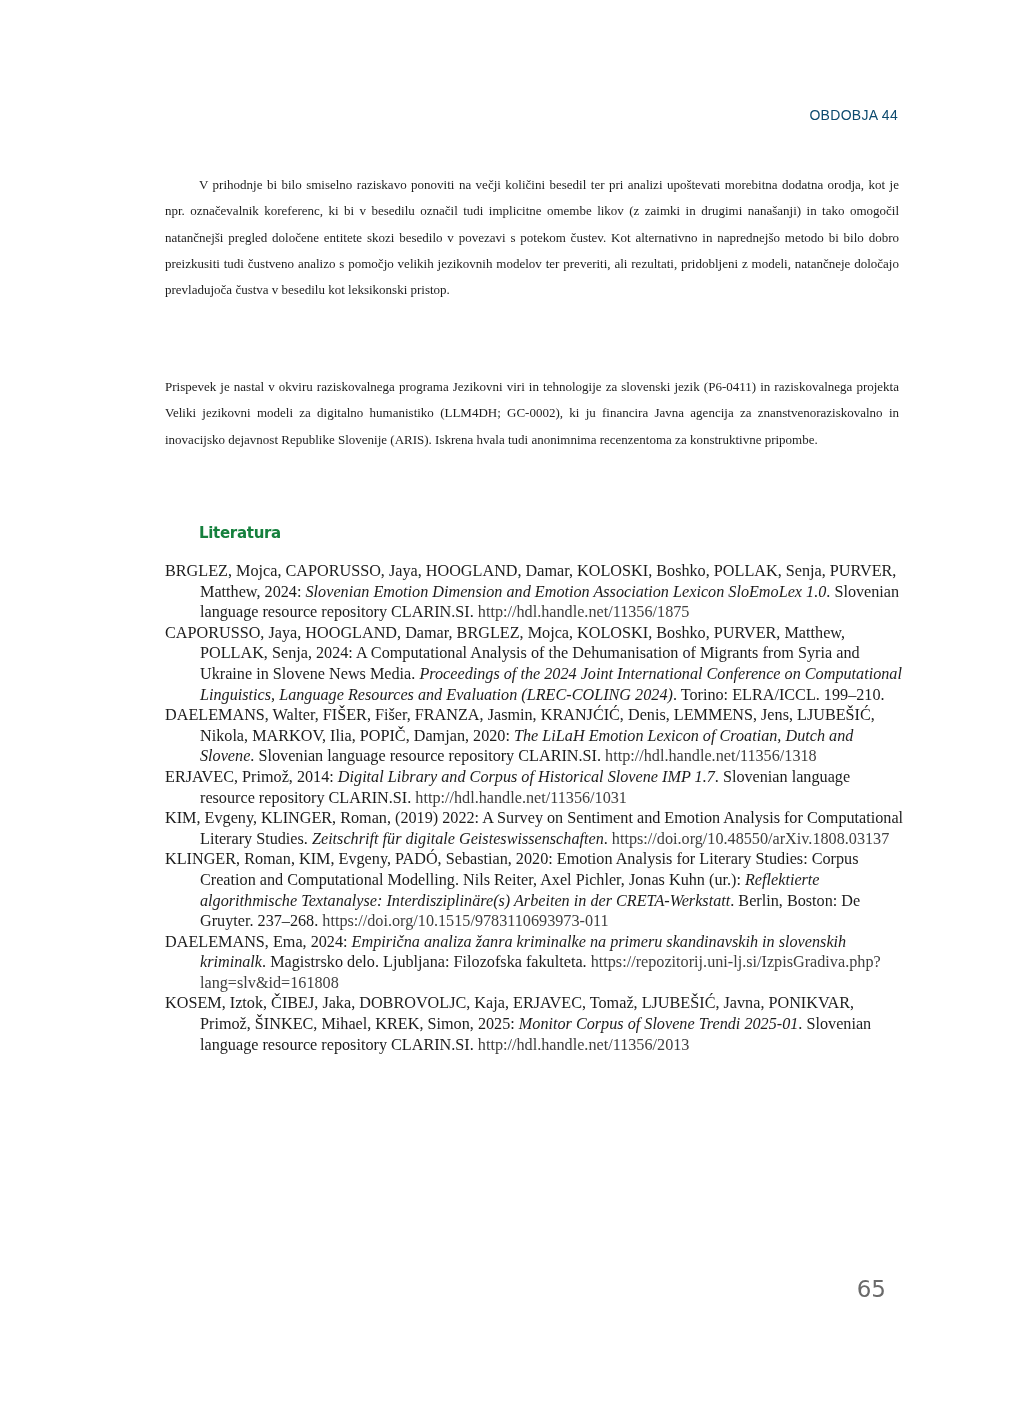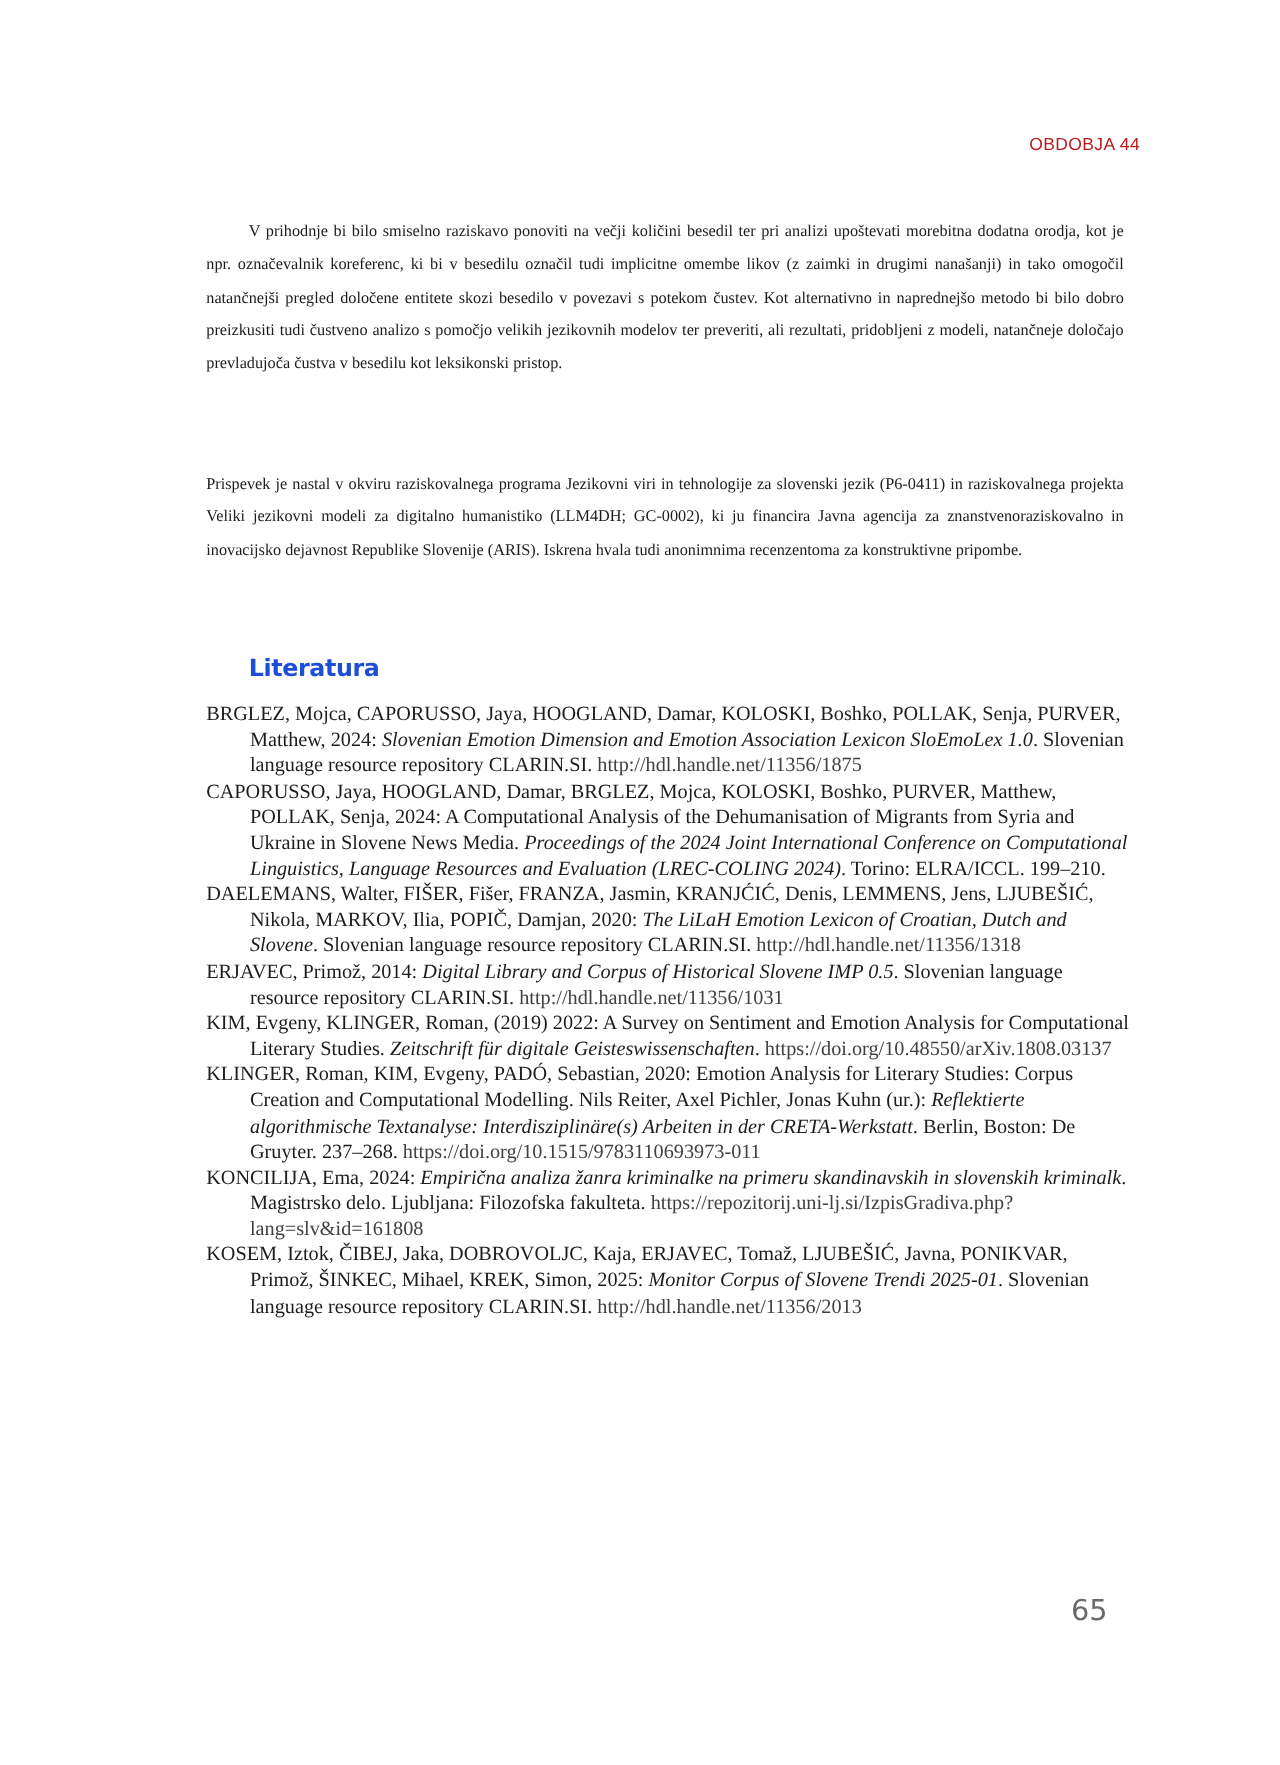--- a/index.html
+++ b/index.html
@@ -1,41 +1,41 @@
 <!DOCTYPE html>
 <html><head>
 <meta charset="utf-8">
 <style>
   html, body { margin:0; padding:0; background:#ffffff; }
   body { width:1024px; height:1412px; position:relative; overflow:hidden; color:#1a1a1a; }
-  .running-header { position:absolute; top:107px; right:112px; font-family:"Liberation Sans", sans-serif; font-size:14px; letter-spacing:0.3px; color:#b91c1c; }
+  .running-header { position:absolute; top:107px; right:126px; font-family:"Liberation Sans", sans-serif; font-size:14px; letter-spacing:0.3px; color:#0c4a6e; }
   .body-text { position:absolute; left:165px; width:734px; font-family:"Liberation Serif", serif; font-size:13px; line-height:26.3px; text-align:justify; color:#1c1c1c; }
   .p1 { top:172px; text-indent:34px; }
   .p2 { top:374px; }
-  .heading { position:absolute; top:524px; left:199px; font-family:"DejaVu Sans", sans-serif; font-weight:bold; font-size:19px; color:#1d4ed8; letter-spacing:-0.3px; }
+  .heading { position:absolute; top:524px; left:199px; font-family:"DejaVu Sans", sans-serif; font-weight:bold; font-size:15px; color:#15803d; letter-spacing:-0.3px; }
   .refs { position:absolute; top:561px; left:165px; width:740px; font-family:"Liberation Serif", serif; font-size:16.2px; line-height:20.6px; color:#1c1c1c; }
   .ref { padding-left:35px; text-indent:-35px; margin:0; }
   .ref .link { color:#404040; }
   .ref i { }
   .page-number { position:absolute; top:1276px; right:138px; font-family:"DejaVu Sans", sans-serif; font-size:23px; color:#6a6a6a; }
 </style>
 </head>
 <body>
 
 <div class="running-header">OBDOBJA 44</div>
 
 <p class="body-text p1" style="margin:0">V prihodnje bi bilo smiselno raziskavo ponoviti na večji količini besedil ter pri analizi upoštevati morebitna dodatna orodja, kot je npr. označevalnik koreferenc, ki bi v besedilu označil tudi implicitne omembe likov (z zaimki in drugimi nanašanji) in tako omogočil natančnejši pregled določene entitete skozi besedilo v povezavi s potekom čustev. Kot alternativno in naprednejšo metodo bi bilo dobro preizkusiti tudi čustveno analizo s pomočjo velikih jezikovnih modelov ter preveriti, ali rezultati, pridobljeni z modeli, natančneje določajo prevladujoča čustva v besedilu kot leksikonski pristop.</p>
 <p class="body-text p2" style="margin:0">Prispevek je nastal v okviru raziskovalnega programa Jezikovni viri in tehnologije za slovenski jezik (P6-0411) in raziskovalnega projekta Veliki jezikovni modeli za digitalno humanistiko (LLM4DH; GC-0002), ki ju financira Javna agencija za znanstvenoraziskovalno in inovacijsko dejavnost Republike Slovenije (ARIS). Iskrena hvala tudi anonimnima recenzentoma za konstruktivne pripombe.</p>
 
 <div class="heading">Literatura</div>
 
 <div class="refs">
   <p class="ref"><span>BRGLEZ, Mojca, CAPORUSSO, Jaya, HOOGLAND, Damar, KOLOSKI, Boshko, POLLAK, Senja, PURVER, Matthew, 2024: </span><i>Slovenian Emotion Dimension and Emotion Association Lexicon SloEmoLex 1.0</i><span>. Slovenian language resource repository CLARIN.SI. </span><span class="link">http://hdl.handle.net/11356/1875</span></p>
   <p class="ref"><span>CAPORUSSO, Jaya, HOOGLAND, Damar, BRGLEZ, Mojca, KOLOSKI, Boshko, PURVER, Matthew, POLLAK, Senja, 2024: A Computational Analysis of the Dehumanisation of Migrants from Syria and Ukraine in Slovene News Media. </span><i>Proceedings of the 2024 Joint International Conference on Computational Linguistics, Language Resources and Evaluation (LREC-COLING 2024)</i><span>. Torino: ELRA/ICCL. 199–210.</span><span class="link"></span></p>
   <p class="ref"><span>DAELEMANS, Walter, FIŠER, Fišer, FRANZA, Jasmin, KRANJĆIĆ, Denis, LEMMENS, Jens, LJUBEŠIĆ, Nikola, MARKOV, Ilia, POPIČ, Damjan, 2020: </span><i>The LiLaH Emotion Lexicon of Croatian, Dutch and Slovene</i><span>. Slovenian language resource repository CLARIN.SI. </span><span class="link">http://hdl.handle.net/11356/1318</span></p>
-  <p class="ref"><span>ERJAVEC, Primož, 2014: </span><i>Digital Library and Corpus of Historical Slovene IMP 0.5</i><span>. Slovenian language resource repository CLARIN.SI. </span><span class="link">http://hdl.handle.net/11356/1031</span></p>
+  <p class="ref"><span>ERJAVEC, Primož, 2014: </span><i>Digital Library and Corpus of Historical Slovene IMP 1.7</i><span>. Slovenian language resource repository CLARIN.SI. </span><span class="link">http://hdl.handle.net/11356/1031</span></p>
   <p class="ref"><span>KIM, Evgeny, KLINGER, Roman, (2019) 2022: A Survey on Sentiment and Emotion Analysis for Computational Literary Studies. </span><i>Zeitschrift für digitale Geisteswissenschaften</i><span>. </span><span class="link">https://doi.org/10.48550/arXiv.1808.03137</span></p>
   <p class="ref"><span>KLINGER, Roman, KIM, Evgeny, PADÓ, Sebastian, 2020: Emotion Analysis for Literary Studies: Corpus Creation and Computational Modelling. Nils Reiter, Axel Pichler, Jonas Kuhn (ur.): </span><i>Reflektierte algorithmische Textanalyse: Interdisziplinäre(s) Arbeiten in der CRETA-Werkstatt</i><span>. Berlin, Boston: De Gruyter. 237–268. </span><span class="link">https://doi.org/10.1515/9783110693973-011</span></p>
-  <p class="ref"><span>KONCILIJA, Ema, 2024: </span><i>Empirična analiza žanra kriminalke na primeru skandinavskih in slovenskih kriminalk</i><span>. Magistrsko delo. Ljubljana: Filozofska fakulteta. </span><span class="link">https://repozitorij.uni-lj.si/IzpisGradiva.php?lang=slv&amp;id=161808</span></p>
+  <p class="ref"><span>DAELEMANS, Ema, 2024: </span><i>Empirična analiza žanra kriminalke na primeru skandinavskih in slovenskih kriminalk</i><span>. Magistrsko delo. Ljubljana: Filozofska fakulteta. </span><span class="link">https://repozitorij.uni-lj.si/IzpisGradiva.php?lang=slv&amp;id=161808</span></p>
   <p class="ref"><span>KOSEM, Iztok, ČIBEJ, Jaka, DOBROVOLJC, Kaja, ERJAVEC, Tomaž, LJUBEŠIĆ, Javna, PONIKVAR, Primož, ŠINKEC, Mihael, KREK, Simon, 2025: </span><i>Monitor Corpus of Slovene Trendi 2025-01</i><span>. Slovenian language resource repository CLARIN.SI. </span><span class="link">http://hdl.handle.net/11356/2013</span></p>
 </div>
 
 <div class="page-number">65</div>
 
 </body></html>

